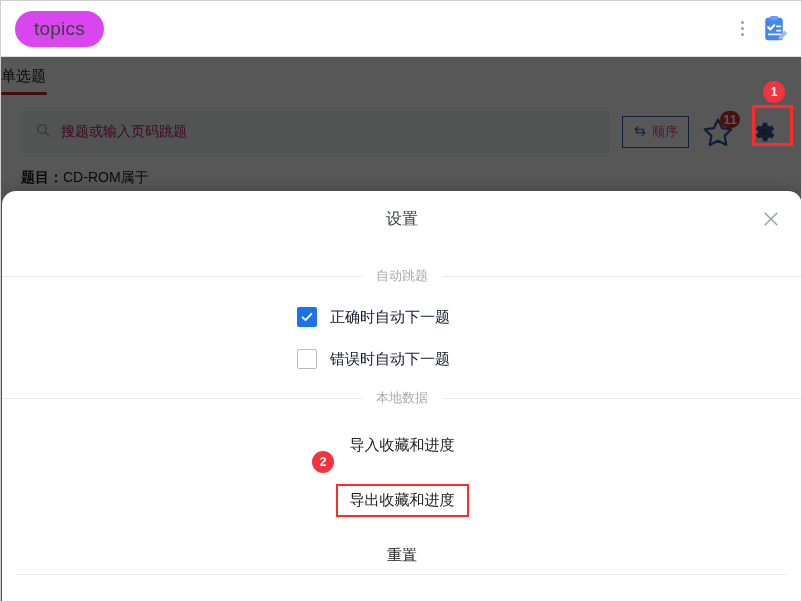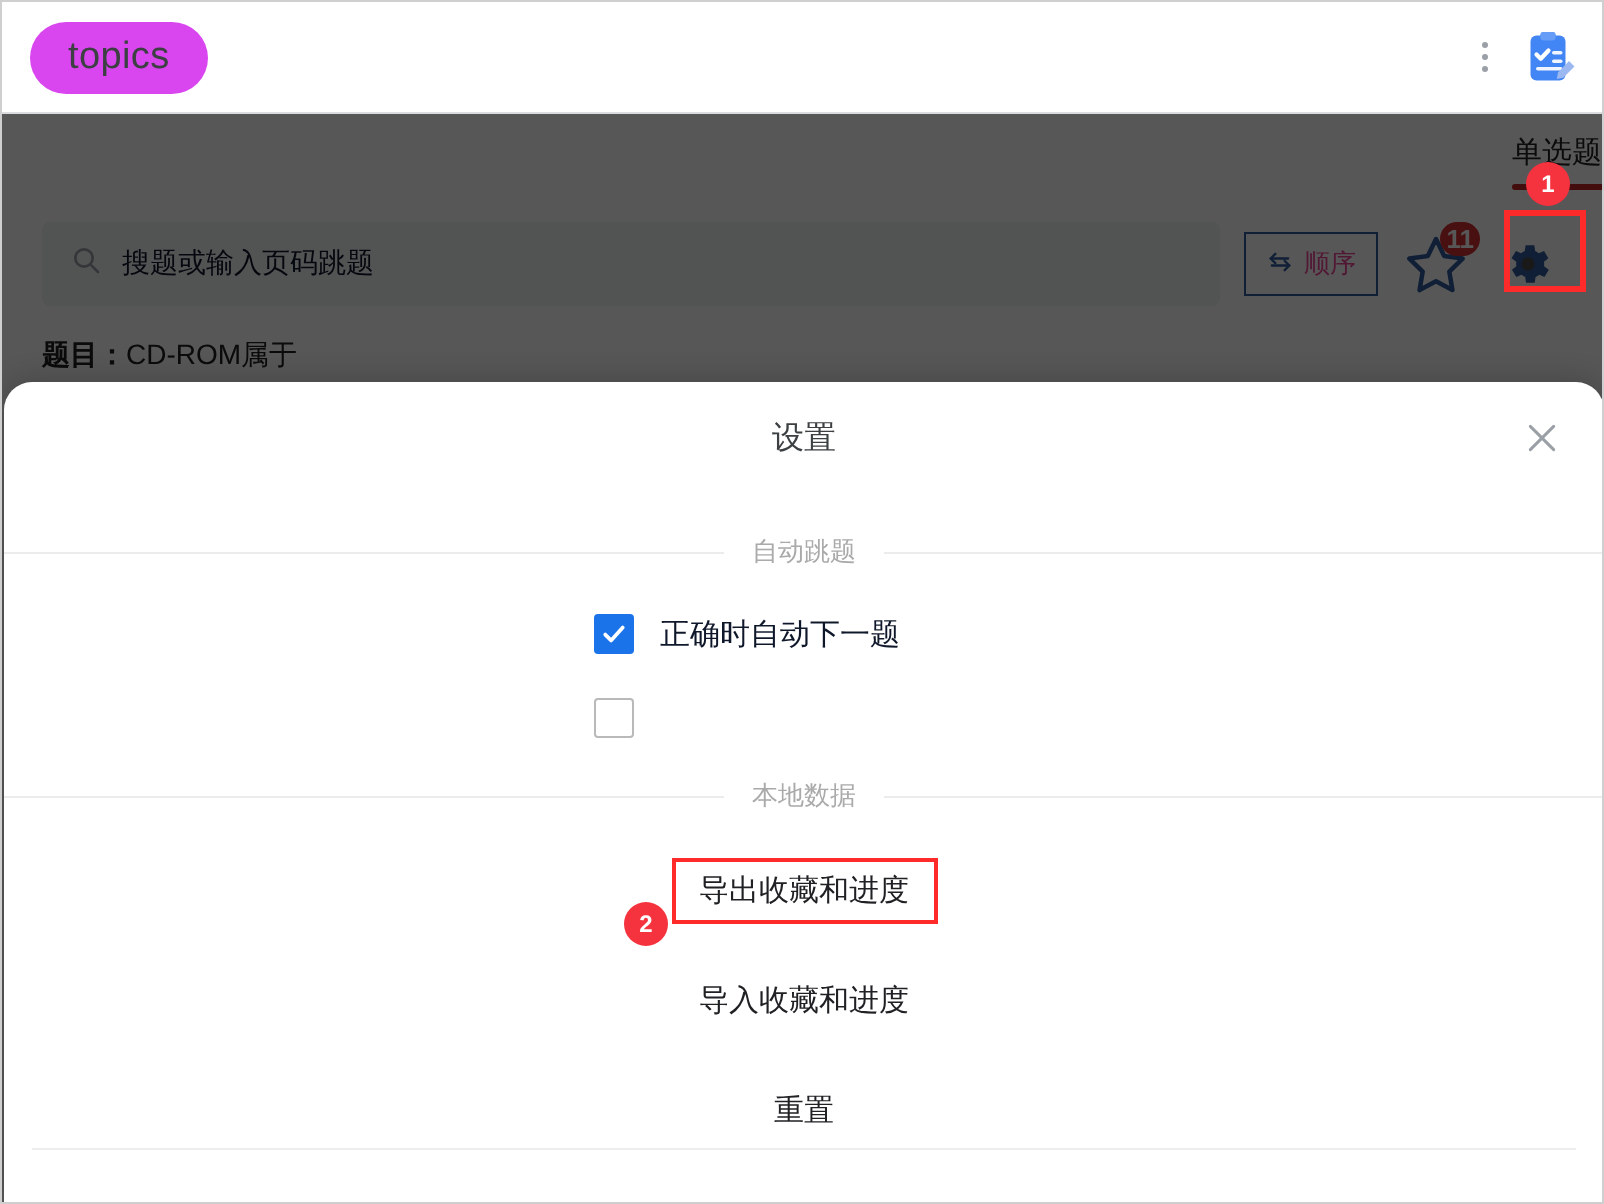--- a/index.html
+++ b/index.html
@@ -51,21 +51,21 @@
   .page {
     position: absolute; top: 56px; left: 0;
     width: 800px; height: 546px;
     background: #ffffff;
     overflow: hidden;
   }
   .page-inner { position: absolute; inset: 0; }
 
   .q-tabs {
     position: absolute; top: 10px; left: 0; width: 800px;
-    display: flex; justify-content: flex-end;
+    display: flex; justify-content: flex-start;
   }
   .q-tab {
     font-size: 15px; color: #222; padding-bottom: 9px;
     position: relative;
   }
   .q-tab::after {
     content: ""; position: absolute; bottom: 0; left: 50%;
     transform: translateX(-50%);
     width: 46px; height: 3px; background: #c62828; border-radius: 2px;
   }
@@ -75,21 +75,21 @@
     width: 760px; height: 44px;
     display: flex; align-items: center; gap: 12px;
   }
   .search-box {
     flex: 1; height: 42px;
     background: #f1f3f4;
     border-radius: 4px;
     display: flex; align-items: center;
     padding: 0 14px; gap: 10px;
   }
-  .search-ph { font-size: 14px; color: #0f172a; }
+  .search-ph { font-size: 14px; color: #be185d; }
   .order-btn {
     height: 32px; padding: 0 10px;
     border: 1px solid #2f5d9e;
     border-radius: 0;
     display: flex; align-items: center; gap: 5px;
     color: #ec4899; font-size: 13px;
     background: transparent;
   }
   .star-wrap { position: relative; width: 34px; height: 34px; }
   .star-badge {
@@ -307,35 +307,36 @@
             <polyline points="4.5,12.5 9.5,17.5 19.5,6.5"></polyline>
           </svg>
         </span>
         <span class="opt-label">正确时自动下一题</span>
       </div>
     </div>
 
     <div class="opt-row">
       <div class="opt-inner">
         <span class="cbox unchecked"></span>
+        <span class="opt-label">错误时自动下一题</span>
       </div>
     </div>
 
     <div class="section-sep">
       <div class="line"></div>
       <div class="lbl">本地数据</div>
       <div class="line"></div>
     </div>
 
     <div class="act-row">
+      <div class="act-btn">导入收藏和进度</div>
+    </div>
+
+    <div class="act-row">
       <div class="act-btn highlight">导出收藏和进度</div>
-    </div>
-
-    <div class="act-row">
-      <div class="act-btn">导入收藏和进度</div>
     </div>
 
     <div class="act-row">
       <div class="act-btn">重置</div>
     </div>
 
     <div class="modal-foot-line"></div>
   </div>
 
   <div class="hl-box hl-gear"></div>

